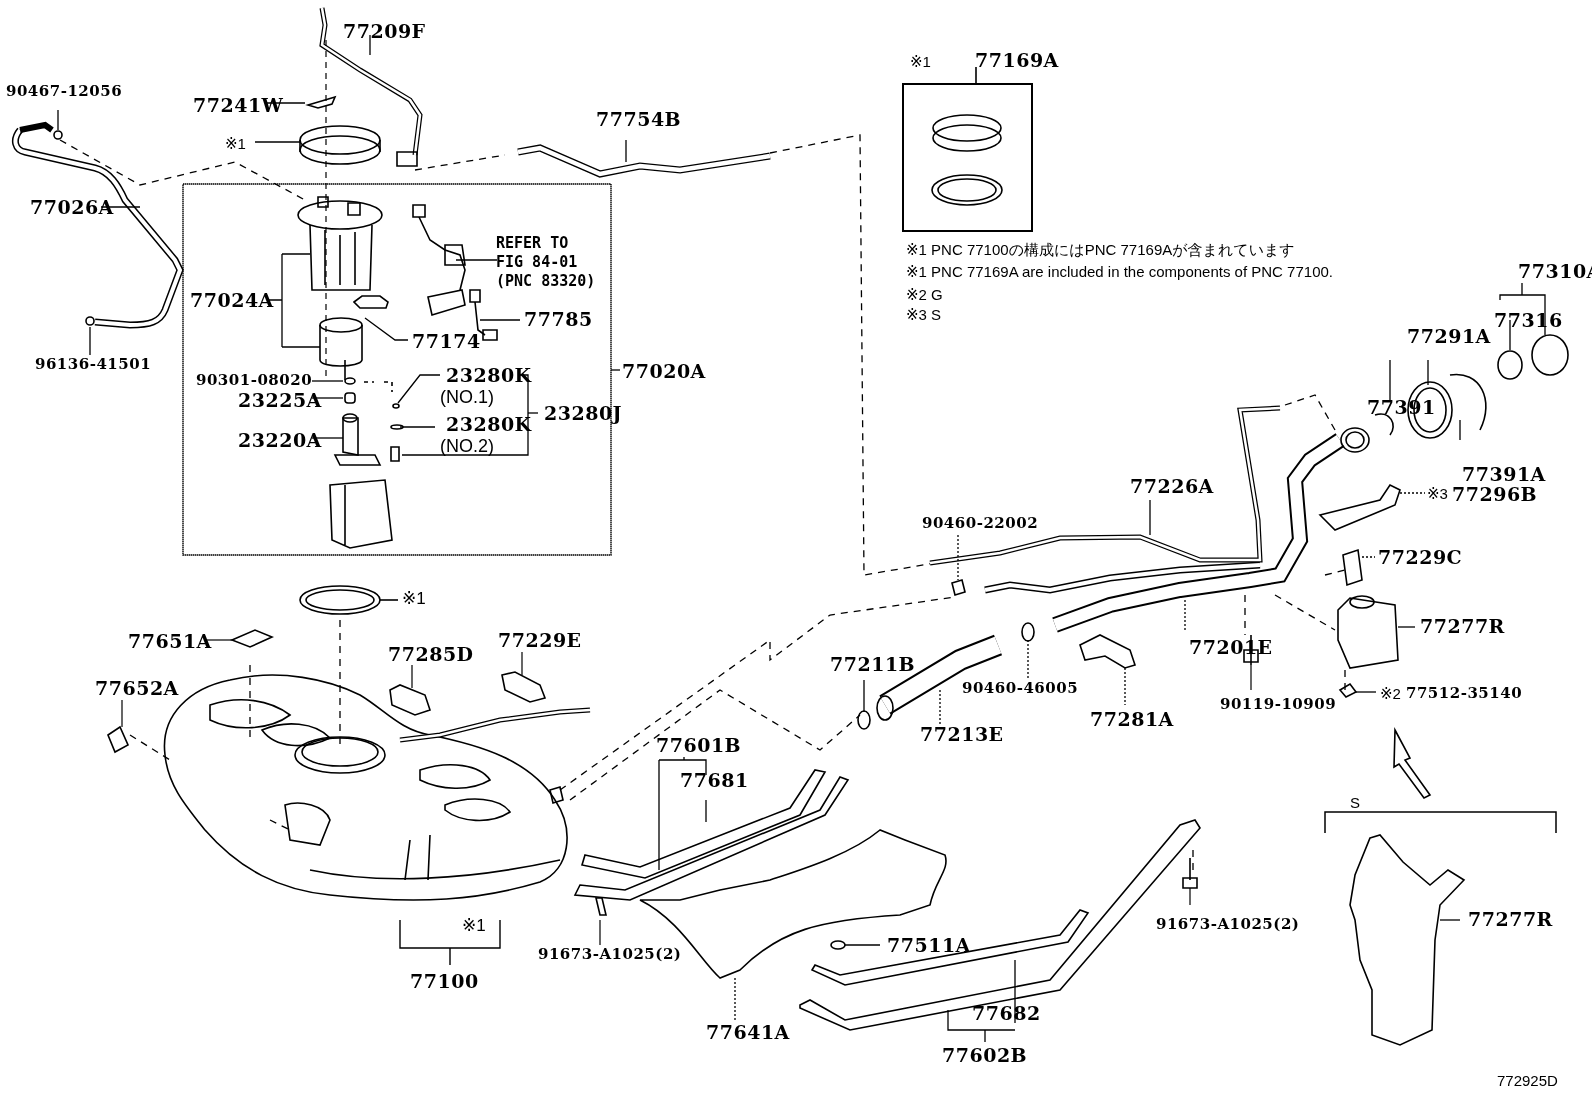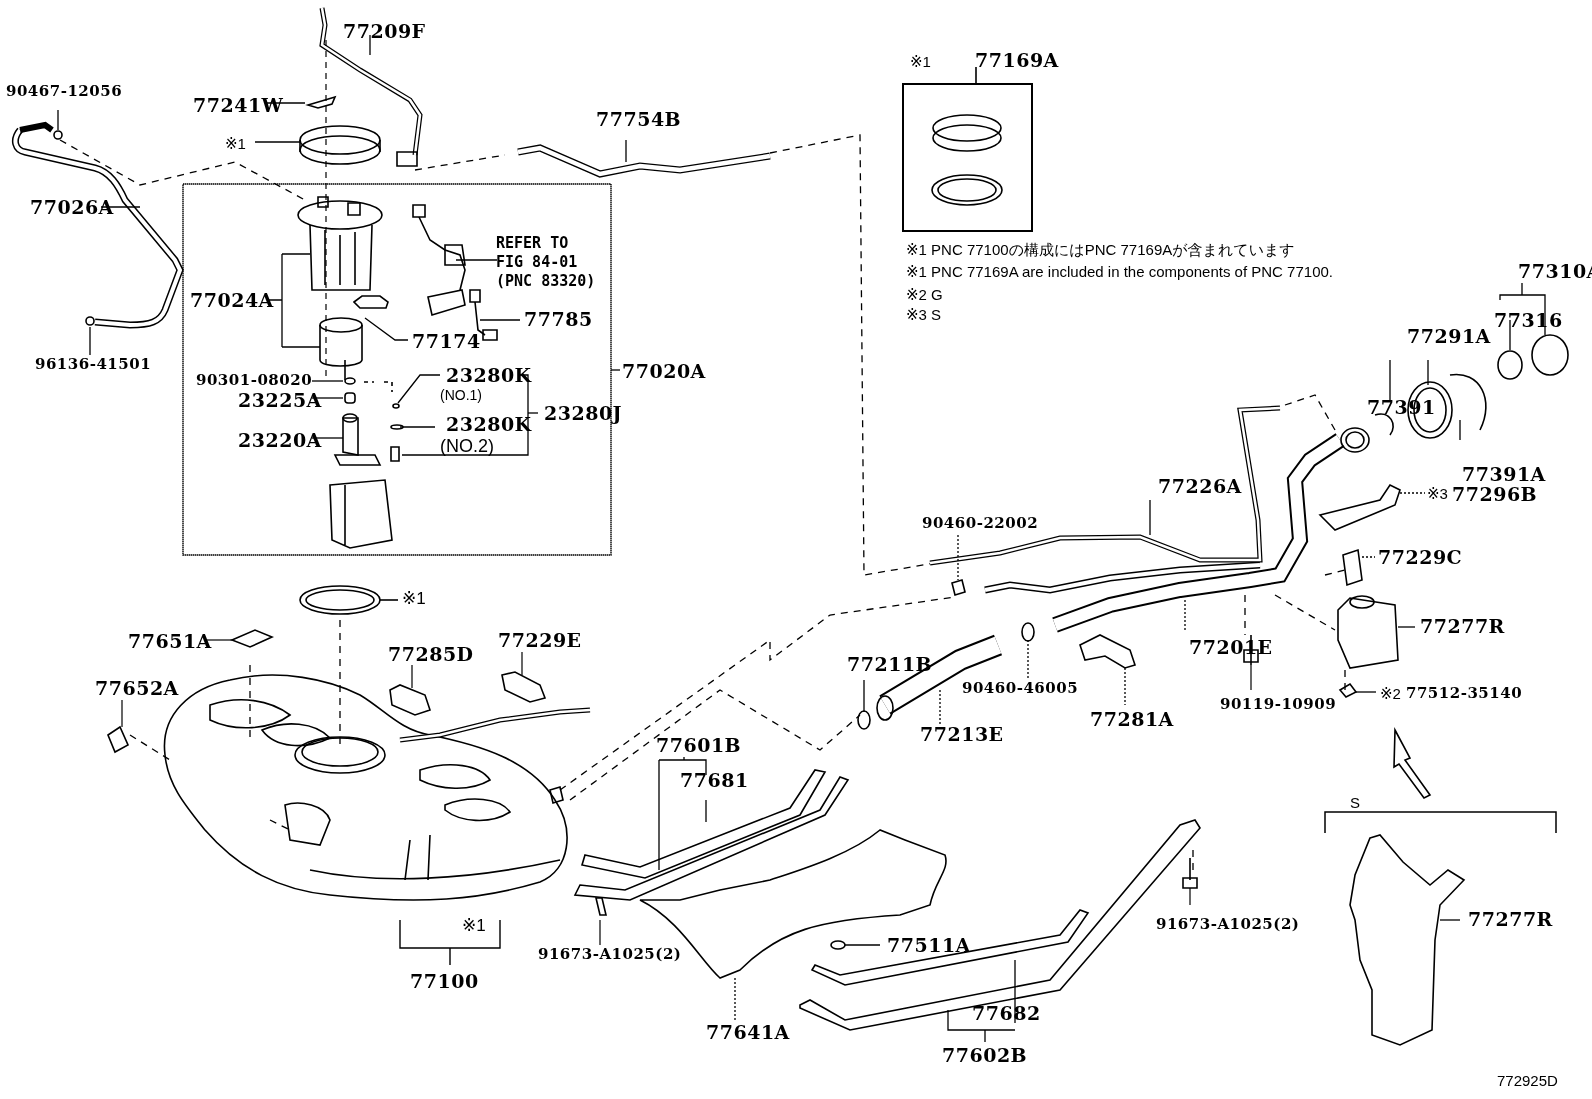--- a/index.html
+++ b/index.html
@@ -267,53 +267,53 @@
 <div class="refer" style="left:496px;top:234px;"><span>REFER TO</span>
 <span>FIG 84-01</span>
 <span>(PNC 83320)</span></div>
 
 <div class="lbl" style="left:524px;top:310px;">77785</div>
 <div class="lbl" style="left:412px;top:332px;">77174</div>
 <div class="lbl sm" style="left:196px;top:373px;">90301-08020</div>
 <div class="lbl" style="left:238px;top:391px;">23225A</div>
 <div class="lbl" style="left:238px;top:431px;">23220A</div>
 <div class="lbl" style="left:446px;top:366px;">23280K</div>
-<div class="note" style="left:440px;top:388px;font-size:14px;">(NO.1)</div>
+<div class="note" style="left:440px;top:388px;font-size:18px;">(NO.1)</div>
 <div class="lbl" style="left:446px;top:415px;">23280K</div>
 <div class="note" style="left:440px;top:437px;font-size:18px;">(NO.2)</div>
 <div class="lbl" style="left:544px;top:404px;">23280J</div>
 <div class="lbl" style="left:622px;top:362px;">77020A</div>
 
 <div class="note" style="left:910px;top:54px;">※1</div>
 <div class="lbl" style="left:938px;top:51px;margin-left:37px;">77169A</div>
 
 <div class="note" style="left:906px;top:242px;">※1 PNC 77100の構成にはPNC 77169Aが含まれています</div>
 <div class="note" style="left:906px;top:264px;">※1 PNC 77169A are included in the components of PNC 77100.</div>
 <div class="note" style="left:906px;top:287px;">※2 G</div>
 <div class="note" style="left:906px;top:307px;">※3 S</div>
 
 <div class="lbl" style="left:1518px;top:262px;">77310A</div>
 <div class="lbl" style="left:1494px;top:311px;text-align:right;">77316</div>
 <div class="lbl" style="left:1407px;top:327px;">77291A</div>
 <div class="lbl" style="left:1367px;top:351px;margin-top:47px;">77391</div>
 <div class="lbl" style="left:1462px;top:465px;">77391A</div>
 <div class="note" style="left:1427px;top:486px;">※3</div>
 <div class="lbl" style="left:1452px;top:485px;">77296B</div>
-<div class="lbl" style="left:1130px;top:477px;margin-left:28px;">77226A</div>
+<div class="lbl" style="left:1130px;top:477px;">77226A</div>
 <div class="lbl sm" style="left:922px;top:516px;">90460-22002</div>
 <div class="lbl" style="left:1378px;top:548px;">77229C</div>
 <div class="lbl" style="left:1420px;top:617px;">77277R</div>
 <div class="lbl" style="left:1178px;top:638px;margin-left:11px;">77201E</div>
 <div class="lbl sm" style="left:1220px;top:697px;">90119-10909</div>
 <div class="note" style="left:1380px;top:686px;">※2</div>
 <div class="lbl sm" style="left:1406px;top:686px;">77512-35140</div>
 <div class="lbl sm" style="left:962px;top:681px;">90460-46005</div>
 <div class="lbl" style="left:1090px;top:710px;">77281A</div>
 <div class="lbl" style="left:920px;top:725px;">77213E</div>
-<div class="lbl" style="left:830px;top:655px;margin-left:17px;">77211B</div>
+<div class="lbl" style="left:830px;top:655px;">77211B</div>
 
 <div class="lbl" style="left:128px;top:632px;">77651A</div>
 <div class="note" style="left:402px;top:590px;font-size:17px;">※1</div>
 <div class="lbl" style="left:95px;top:679px;">77652A</div>
 <div class="lbl" style="left:388px;top:645px;">77285D</div>
 <div class="lbl" style="left:498px;top:631px;">77229E</div>
 <div class="lbl" style="left:656px;top:736px;">77601B</div>
 <div class="lbl" style="left:680px;top:771px;">77681</div>
 <div class="note" style="left:462px;top:917px;font-size:17px;">※1</div>
 <div class="lbl sm" style="left:538px;top:947px;">91673-A1025(2)</div>

